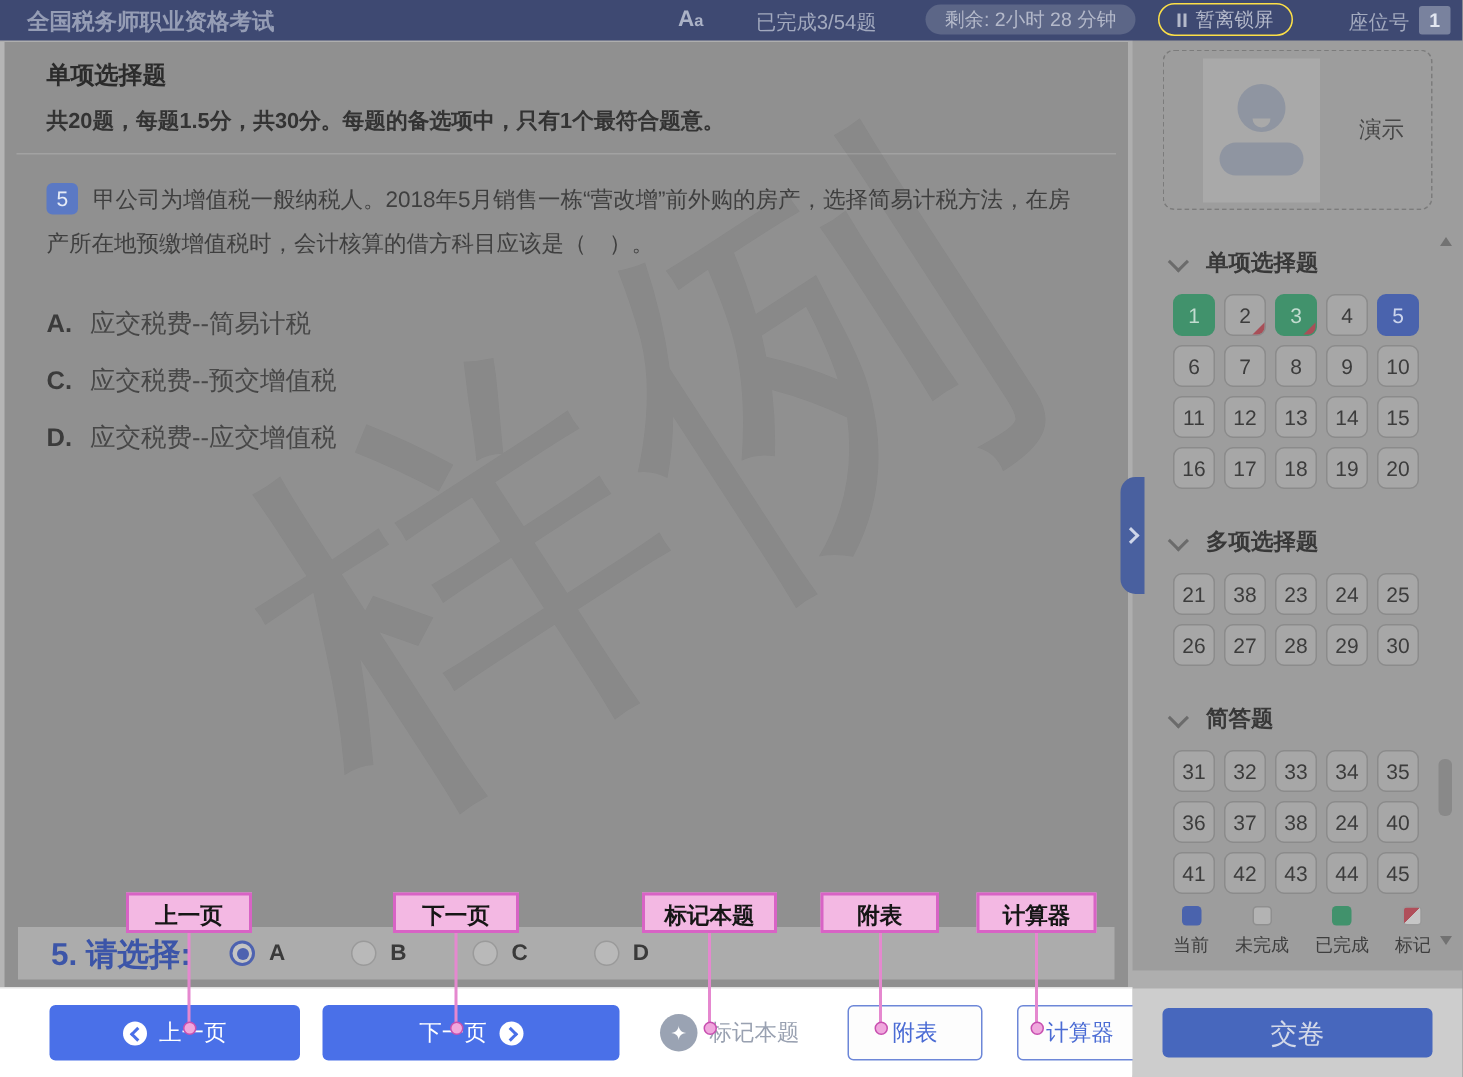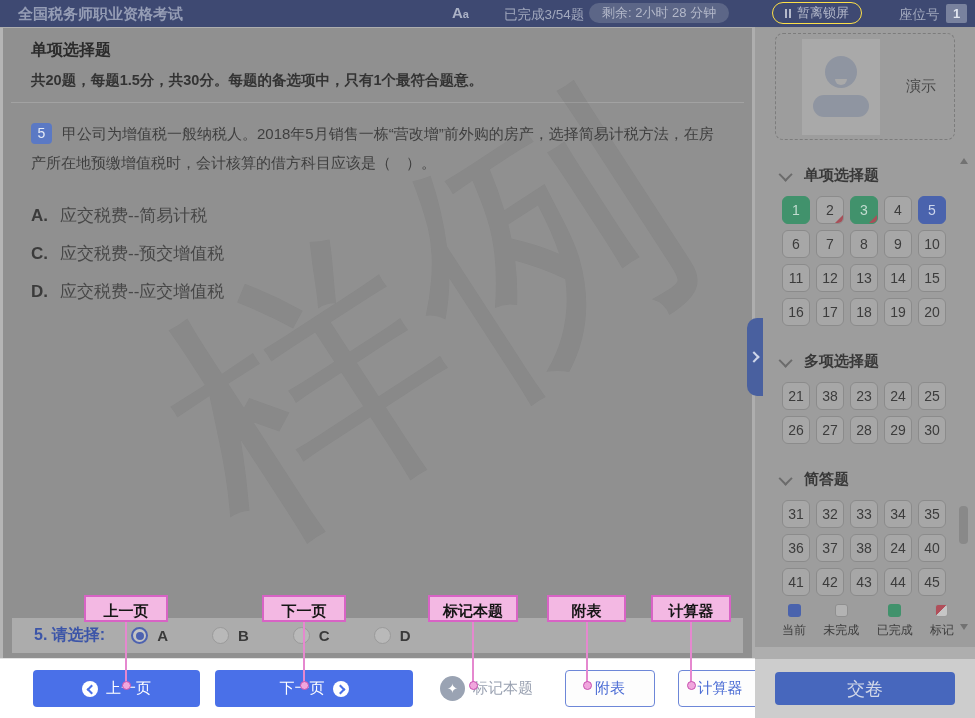--- a/index.html
+++ b/index.html
@@ -8,21 +8,21 @@
     background:#aeaeae;
     font-family:"Liberation Sans","DejaVu Sans",sans-serif;
     -webkit-font-smoothing:antialiased;
   }
   
   .topbar{position:absolute;left:0;top:0;width:975px;height:27px;background:#3e4972;z-index:5;}
   .tb-title{position:absolute;left:18px;top:5px;font-size:15px;color:#959db5;font-weight:700;}
   .tb-fontsize{position:absolute;left:452px;top:4px;color:#abb2c6;font-weight:700;font-size:15px;cursor:pointer;}
   .tb-fontsize small{font-size:11px;font-weight:700;}
   .tb-progress{position:absolute;left:504px;top:6px;font-size:13.5px;color:#a2a9be;}
-  .tb-timer{position:absolute;left:589px;top:3px;height:20px;line-height:20px;padding:0 13px;border-radius:10px;
+  .tb-timer{position:absolute;left:617px;top:3px;height:20px;line-height:20px;padding:0 13px;border-radius:10px;
     background:#5c6687;color:#b4b9ca;font-size:13px;}
   .tb-lock{position:absolute;left:772px;top:2px;height:20px;line-height:20px;padding:0 12px;border-radius:11px;
     border:1px solid #fde047;color:#b4b9ca;font-size:13px;display:flex;align-items:center;cursor:pointer;}
   .pause-bars{display:inline-flex;gap:2px;margin-right:6px;}
   .pause-bars i{display:block;width:2px;height:9px;background:#b4b9ca;}
   .tb-seatlabel{position:absolute;left:899px;top:6px;font-size:13.5px;color:#a2a9be;}
   .tb-seatbox{position:absolute;left:946px;top:4px;width:21px;height:19px;line-height:19px;text-align:center;
     background:#79829e;color:#e2e6f0;font-size:13px;font-weight:700;border-radius:2px;}
 
   
@@ -37,21 +37,21 @@
   .q-text{font-size:15px;color:#3f3f3f;line-height:1.95;width:700px;display:inline;}
   .options{margin:26px 0 0 0;padding:0 0 0 28px;list-style:none;position:relative;z-index:2;}
   .options li{font-size:17px;color:#474747;margin-bottom:15px;cursor:pointer;}
   .opt-letter{font-weight:700;color:#3b3b3b;margin-right:12px;}
   .watermark{position:absolute;left:150px;top:140px;font-size:275px;line-height:1.1;color:rgba(20,20,20,0.055);
     font-family:"Liberation Serif","DejaVu Serif",serif;transform:rotate(-33deg);z-index:1;user-select:none;white-space:nowrap;}
 
   
   .answer-strip{position:absolute;left:9px;right:9px;bottom:6px;height:35px;background:#acacac;
     display:flex;align-items:center;padding-left:22px;z-index:3;}
-  .as-label{color:#3c55a8;font-weight:700;font-size:16px;margin-right:26px;}
+  .as-label{color:#3c55a8;font-weight:700;font-size:21px;margin-right:26px;}
   .choice{display:flex;align-items:center;margin-right:44px;cursor:pointer;}
   .radio{width:17px;height:17px;border-radius:50%;background:#b9b9b9;border:1px solid #9a9a9a;box-sizing:border-box;}
   .choice.selected .radio{background:#c4c4c4;border:2px solid #4d62b0;position:relative;}
   .choice.selected .radio::after{content:"";position:absolute;left:2.5px;top:2.5px;width:8px;height:8px;border-radius:50%;background:#4d62b0;}
   .choice-letter{font-size:15px;font-weight:700;color:#3a3a3a;margin-left:9px;}
 
   
   .sidebar{position:absolute;left:755px;top:16px;width:220px;height:631px;background:#9d9d9d;}
   .avatar-box{margin:17px 20px 0 20px;height:107px;border:1px dashed #7c7c7c;border-radius:8px;
     display:flex;align-items:center;box-sizing:border-box;padding-left:26px;}

